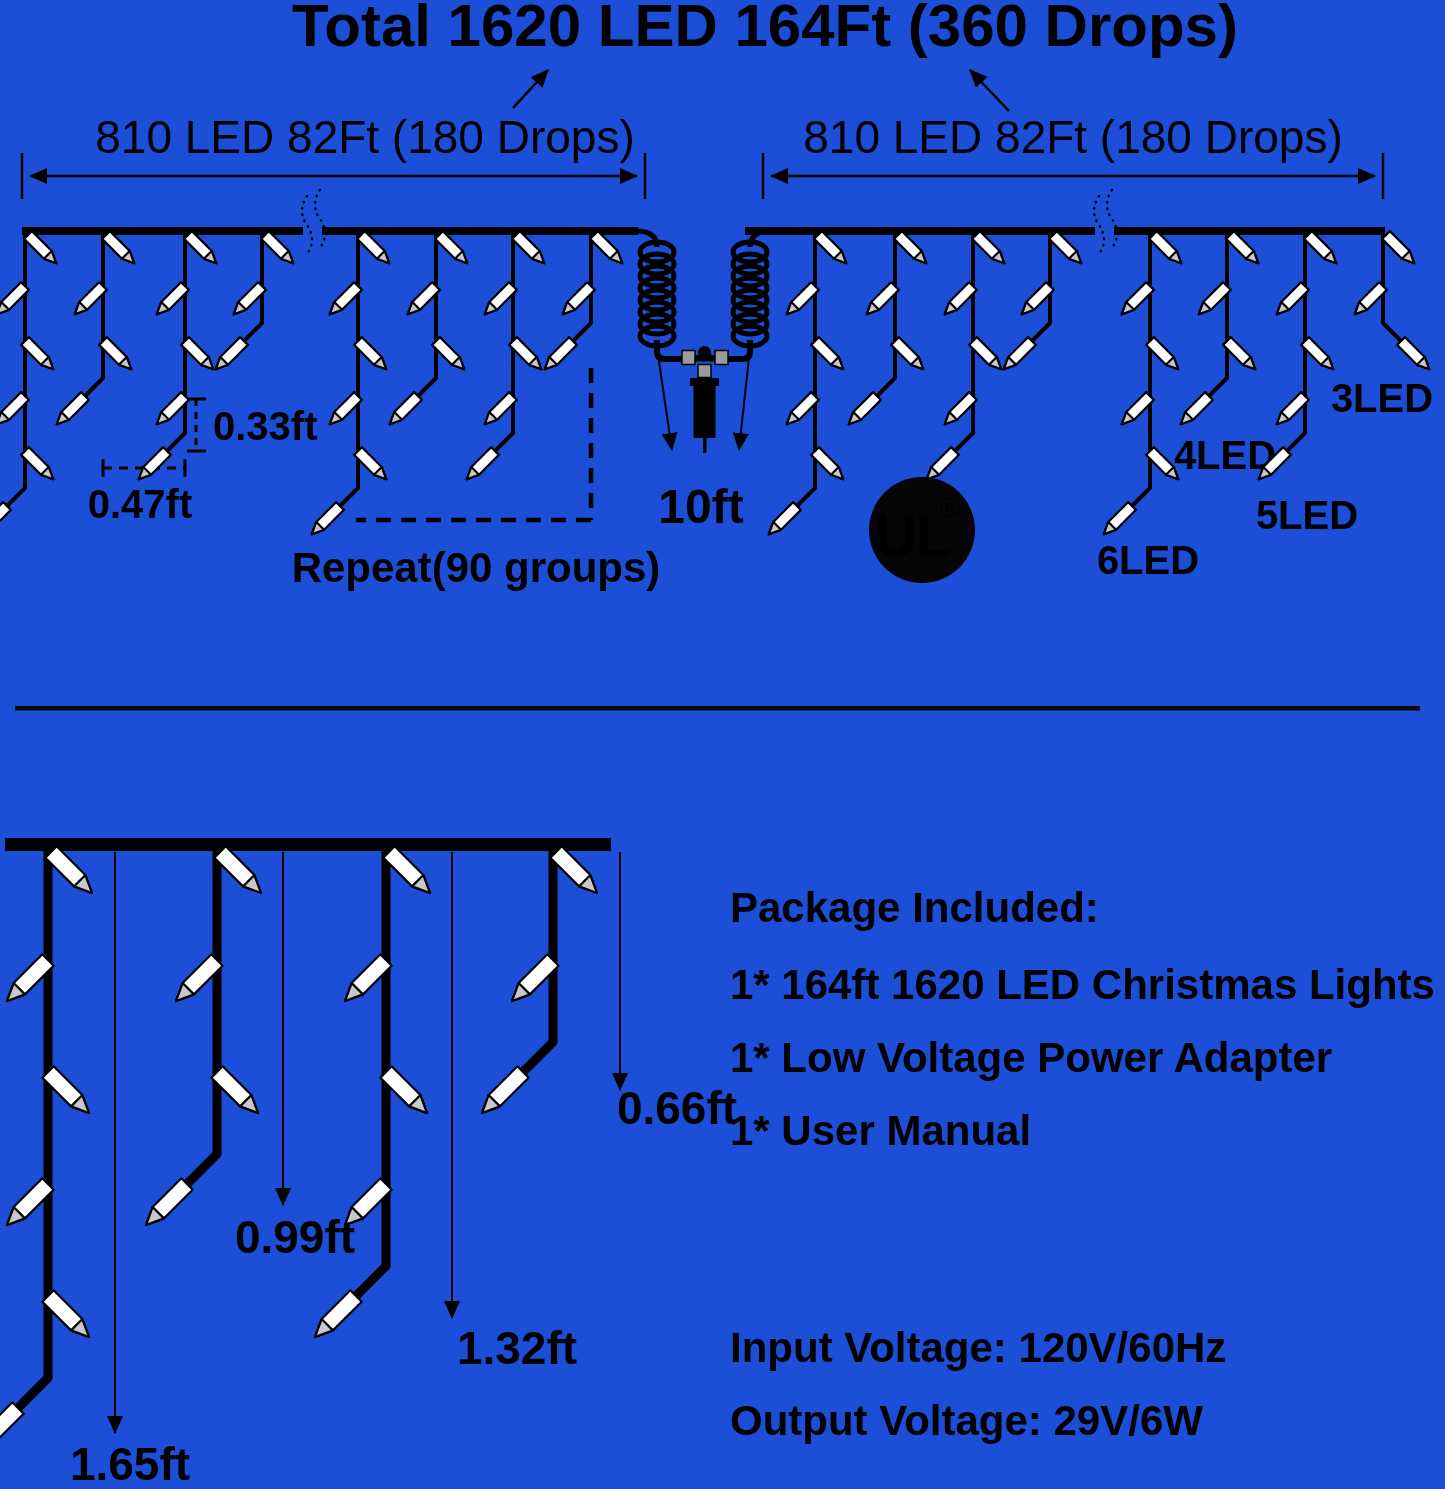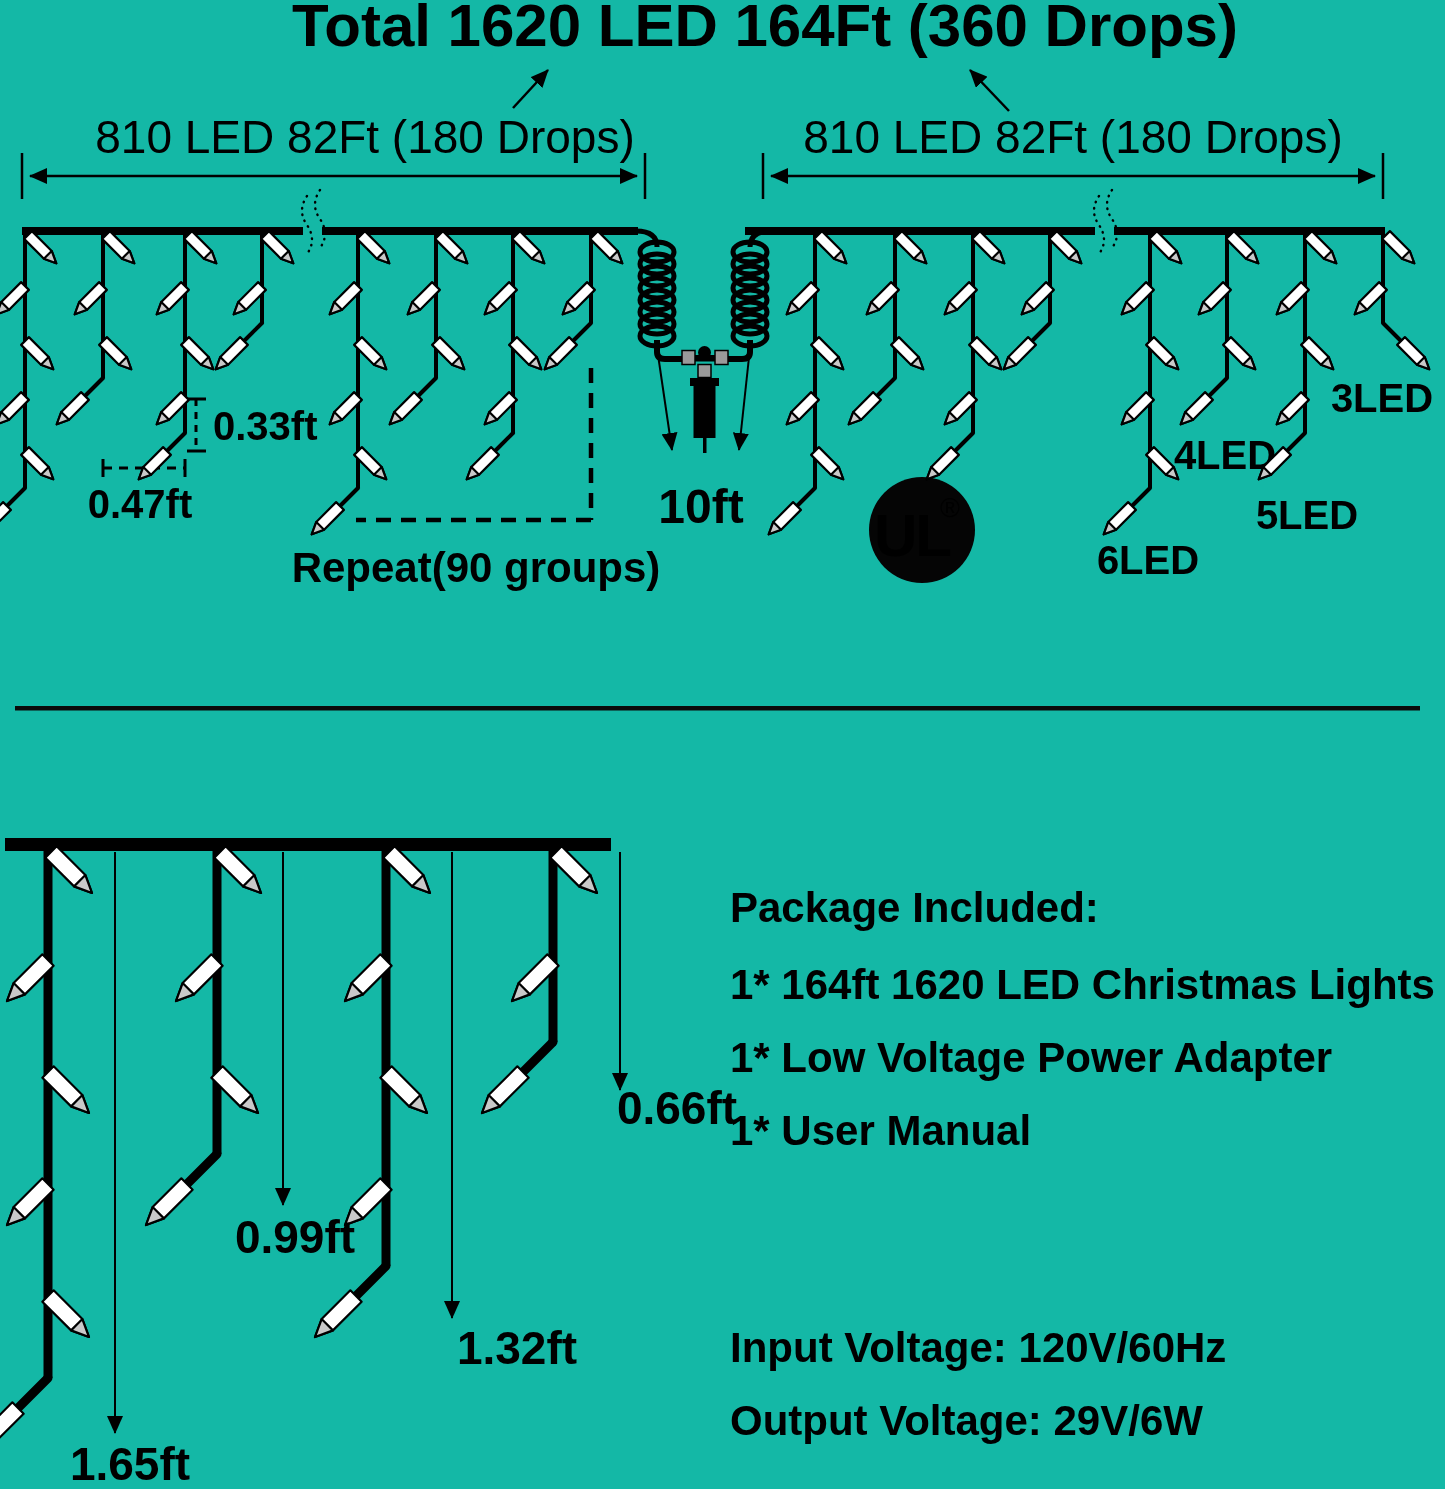--- a/index.html
+++ b/index.html
@@ -1,16 +1,16 @@
 <!DOCTYPE html>
 <html><head>
 <meta charset="utf-8">
 <style>
   html,body{margin:0;padding:0;background:#fff;}
-  .canvas{position:relative;width:1445px;height:1489px;background:#14b8a6;overflow:hidden;}
+  .canvas{position:relative;width:1445px;height:1489px;background:#1d4ed8;overflow:hidden;}
   svg{display:block;}
   text{font-family:"Liberation Sans", sans-serif;fill:#000;}
   .b{font-weight:bold;}
   .wire{stroke:#000;fill:none;}
 </style>
 </head>
 <body>
 
 <div class="canvas">
 <svg width="1445" height="1489" viewBox="0 0 1445 1489" xmlns="http://www.w3.org/2000/svg">

